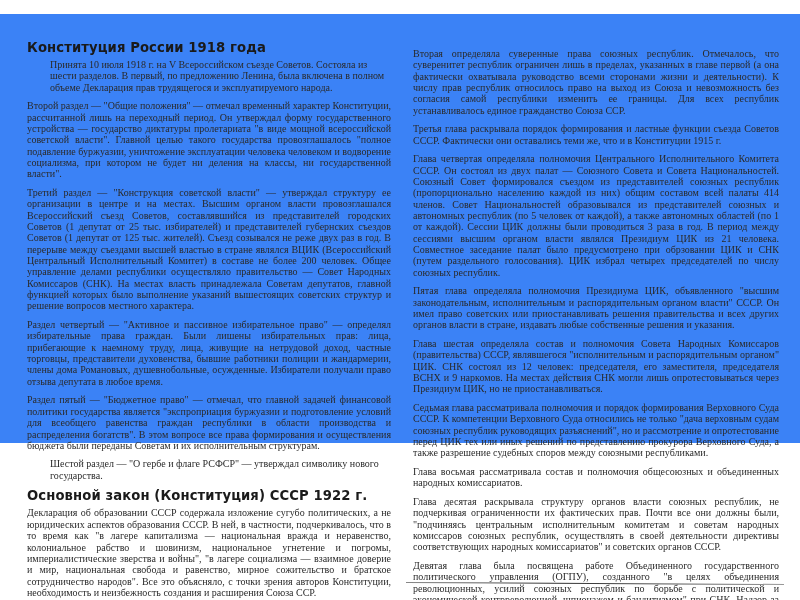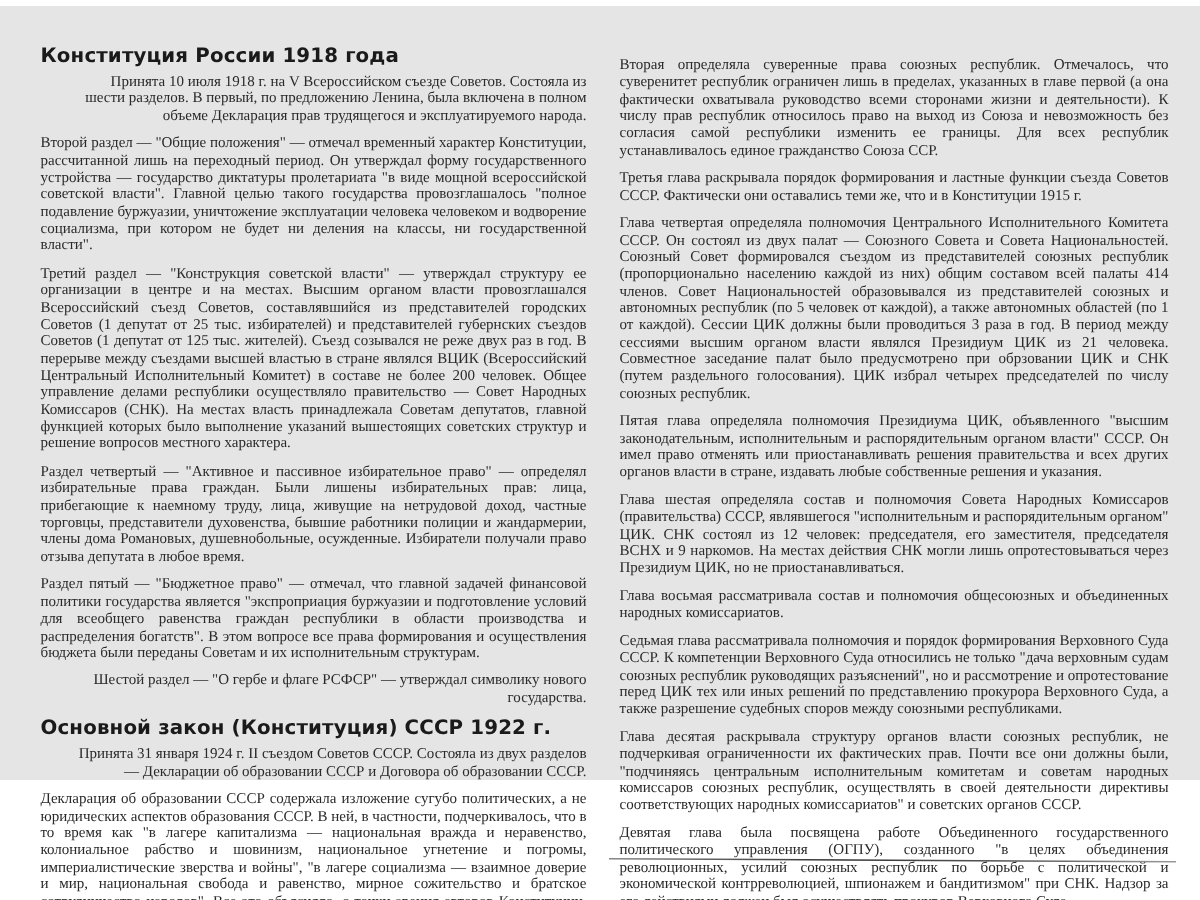--- a/index.html
+++ b/index.html
@@ -1,38 +1,38 @@
 <!DOCTYPE html>
 <html><head>
 <meta charset="utf-8">
 <style>
   html, body { margin: 0; padding: 0; background: #ffffff; }
   body { width: 800px; height: 600px; overflow: hidden; position: relative; }
-  .page { position: absolute; left: 0; top: 4px; width: 800px; height: 516px; background: #e5e5e5; }
+  .page { position: absolute; left: 0; top: 14px; width: 800px; height: 429px; background: #3b82f6; }
   .col { position: absolute; top: 0; }
   .col-left { left: 27px; width: 364px; top: 26px; }
   .col-right { left: 413px; width: 366px; top: 25px; }
   h2 {
     font-family: "DejaVu Sans", sans-serif;
     font-weight: bold;
     font-size: 13.2px;
     color: #1a1a1a;
     margin: 0 0 3px 0;
     line-height: 16px;
     letter-spacing: 0.1px;
   }
   p {
     font-family: "Liberation Serif", serif;
     font-size: 10px;
     line-height: 11.35px;
     color: #2a2a2a;
     margin: 0 0 7.3px 0;
     text-align: justify;
   }
-  p.left-align { text-align: right; margin-left: 23px; }
+  p.left-align { text-align: left; margin-left: 23px; }
   .rule {
     position: absolute;
     left: 406px;
     top: 569px;
     width: 378px;
     height: 1px;
     background: linear-gradient(to right, #888 0%, #333 40%, #555 70%, #999 100%);
     transform: rotate(0.3deg);
   }
   .mt10 { margin-top: 9px; }
@@ -45,32 +45,31 @@
   <div class="col col-left">
     <h2>Конституция России 1918 года</h2>
     <p class="left-align">Принята 10 июля 1918 г. на V Всероссийском съезде Советов. Состояла из шести разделов. В первый, по предложению Ленина, была включена в полном объеме Декларация прав трудящегося и эксплуатируемого народа.</p>
     <p>Второй раздел — "Общие положения" — отмечал временный характер Конституции, рассчитанной лишь на переходный период. Он утверждал форму государственного устройства — государство диктатуры пролетариата "в виде мощной всероссийской советской власти". Главной целью такого государства провозглашалось "полное подавление буржуазии, уничтожение эксплуатации человека человеком и водворение социализма, при котором не будет ни деления на классы, ни государственной власти".</p>
     <p>Третий раздел — "Конструкция советской власти" — утверждал структуру ее организации в центре и на местах. Высшим органом власти провозглашался Всероссийский съезд Советов, составлявшийся из представителей городских Советов (1 депутат от 25 тыс. избирателей) и представителей губернских съездов Советов (1 депутат от 125 тыс. жителей). Съезд созывался не реже двух раз в год. В перерыве между съездами высшей властью в стране являлся ВЦИК (Всероссийский Центральный Исполнительный Комитет) в составе не более 200 человек. Общее управление делами республики осуществляло правительство — Совет Народных Комиссаров (СНК). На местах власть принадлежала Советам депутатов, главной функцией которых было выполнение указаний вышестоящих советских структур и решение вопросов местного характера.</p>
     <p>Раздел четвертый — "Активное и пассивное избирательное право" — определял избирательные права граждан. Были лишены избирательных прав: лица, прибегающие к наемному труду, лица, живущие на нетрудовой доход, частные торговцы, представители духовенства, бывшие работники полиции и жандармерии, члены дома Романовых, душевнобольные, осужденные. Избиратели получали право отзыва депутата в любое время.</p>
     <p>Раздел пятый — "Бюджетное право" — отмечал, что главной задачей финансовой политики государства является "экспроприация буржуазии и подготовление условий для всеобщего равенства граждан республики в области производства и распределения богатств". В этом вопросе все права формирования и осуществления бюджета были переданы Советам и их исполнительным структурам.</p>
     <p class="left-align">Шестой раздел — "О гербе и флаге РСФСР" — утверждал символику нового государства.</p>
 
     <h2>Основной закон (Конституция) СССР 1922 г.</h2>
-    <p class="left-align">Принята 31 января 1924 г. II съездом Советов СССР. Состояла из двух разделов — Декларации об образовании СССР и Договора об образовании СССР.</p>
     <p>Декларация об образовании СССР содержала изложение сугубо политических, а не юридических аспектов образования СССР. В ней, в частности, подчеркивалось, что в то время как "в лагере капитализма — национальная вражда и неравенство, колониальное рабство и шовинизм, национальное угнетение и погромы, империалистические зверства и войны", "в лагере социализма — взаимное доверие и мир, национальная свобода и равенство, мирное сожительство и братское сотрудничество народов". Все это объясняло, с точки зрения авторов Конституции, необходимость и неизбежность создания и расширения Союза ССР.</p>
     <p>Договор состоял из 4 глав. В первой определялись предметы ведения верховных органов власти СССР.</p>
   </div>
 
   <div class="col col-right">
     <p class="mt10">Вторая определяла суверенные права союзных республик. Отмечалось, что суверенитет республик ограничен лишь в пределах, указанных в главе первой (а она фактически охватывала руководство всеми сторонами жизни и деятельности). К числу прав республик относилось право на выход из Союза и невозможность без согласия самой республики изменить ее границы. Для всех республик устанавливалось единое гражданство Союза ССР.</p>
     <p>Третья глава раскрывала порядок формирования и ластные функции съезда Советов СССР. Фактически они оставались теми же, что и в Конституции 1915 г.</p>
     <p>Глава четвертая определяла полномочия Центрального Исполнительного Комитета СССР. Он состоял из двух палат — Союзного Совета и Совета Национальностей. Союзный Совет формировался съездом из представителей союзных республик (пропорционально населению каждой из них) общим составом всей палаты 414 членов. Совет Национальностей образовывался из представителей союзных и автономных республик (по 5 человек от каждой), а также автономных областей (по 1 от каждой). Сессии ЦИК должны были проводиться 3 раза в год. В период между сессиями высшим органом власти являлся Президиум ЦИК из 21 человека. Совместное заседание палат было предусмотрено при обрзовании ЦИК и СНК (путем раздельного голосования). ЦИК избрал четырех председателей по числу союзных республик.</p>
-    <p>Пятая глава определяла полномочия Президиума ЦИК, объявленного "высшим законодательным, исполнительным и распорядительным органом власти" СССР. Он имел право отменять или приостанавливать решения правительства и всех других органов власти в стране, издавать любые собственные решения и указания.</p>
+    <p>Пятая глава определяла полномочия Президиума ЦИК, объявленного "высшим законодательным, исполнительным и распорядительным органом власти" СССР. Он имел право советских или приостанавливать решения правительства и всех других органов власти в стране, издавать любые собственные решения и указания.</p>
     <p>Глава шестая определяла состав и полномочия Совета Народных Комиссаров (правительства) СССР, являвшегося "исполнительным и распорядительным органом" ЦИК. СНК состоял из 12 человек: председателя, его заместителя, председателя ВСНХ и 9 наркомов. На местах действия СНК могли лишь опротестовываться через Президиум ЦИК, но не приостанавливаться.</p>
+    <p>Седьмая глава рассматривала полномочия и порядок формирования Верховного Суда СССР. К компетенции Верховного Суда относились не только "дача верховным судам союзных республик руководящих разъяснений", но и рассмотрение и опротестование перед ЦИК тех или иных решений по представлению прокурора Верховного Суда, а также разрешение судебных споров между союзными республиками.</p>
     <p>Глава восьмая рассматривала состав и полномочия общесоюзных и объединенных народных комиссариатов.</p>
-    <p>Седьмая глава рассматривала полномочия и порядок формирования Верховного Суда СССР. К компетенции Верховного Суда относились не только "дача верховным судам союзных республик руководящих разъяснений", но и рассмотрение и опротестование перед ЦИК тех или иных решений по представлению прокурора Верховного Суда, а также разрешение судебных споров между союзными республиками.</p>
     <p>Глава десятая раскрывала структуру органов власти союзных республик, не подчеркивая ограниченности их фактических прав. Почти все они должны были, "подчиняясь центральным исполнительным комитетам и советам народных комиссаров союзных республик, осуществлять в своей деятельности директивы соответствующих народных комиссариатов" и советских органов СССР.</p>
     <p>Девятая глава была посвящена работе Объединенного государственного политического управления (ОГПУ), созданного "в целях объединения революционных, усилий союзных республик по борьбе с политической и экономической контрреволюцией, шпионажем и бандитизмом" при СНК. Надзор за его действиями должен был осуществлять прокурор Верховного Суда.</p>
     <p class="left-align">Одиннадцатая глава утверждала герб, флаг и столицу СССР.</p>
   </div>
 
   <div class="rule"></div>
 </div>
 
 </body></html>

